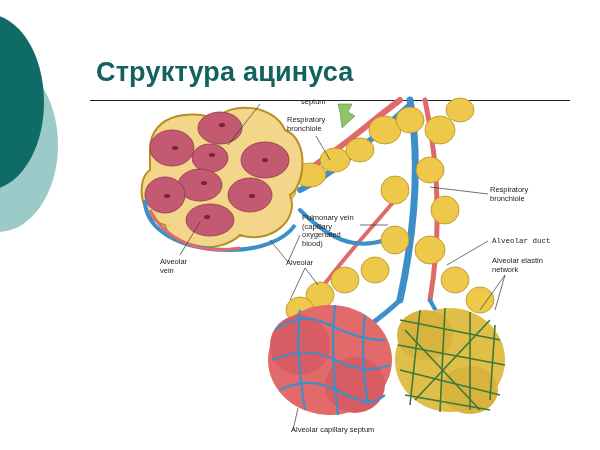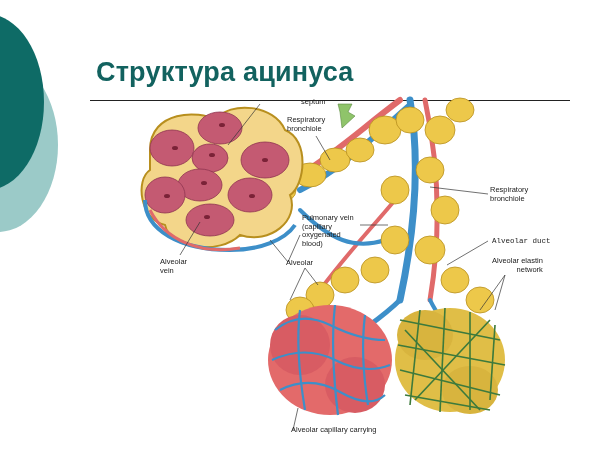--- a/index.html
+++ b/index.html
@@ -149,25 +149,25 @@
 
 <div class="lbl" style="left:302px;top:214px;">
   <div>Pulmonary vein</div>
   <div>(capillary</div>
   <div>oxygenated</div>
   <div>blood)</div>
 </div>
 
 <div class="lbl" style="left:492px;top:237px;font-family:Liberation Mono, monospace;">Alveolar duct</div>
 
-<div class="lbl" style="left:492px;top:257px;text-align:right;">
+<div class="lbl" style="left:492px;top:257px;">
   <div>Alveolar elastin</div>
   <div>network</div>
 </div>
 
 <div class="lbl" style="left:160px;top:258px;">
   <div>Alveolar</div>
   <div>vein</div>
 </div>
 
 <div class="lbl" style="left:286px;top:259px;">Alveolar</div>
 
-<div class="lbl" style="left:291px;top:426px;">Alveolar capillary carrying</div>
+<div class="lbl" style="left:291px;top:426px;">Alveolar capillary septum</div>
 
 </body></html>

